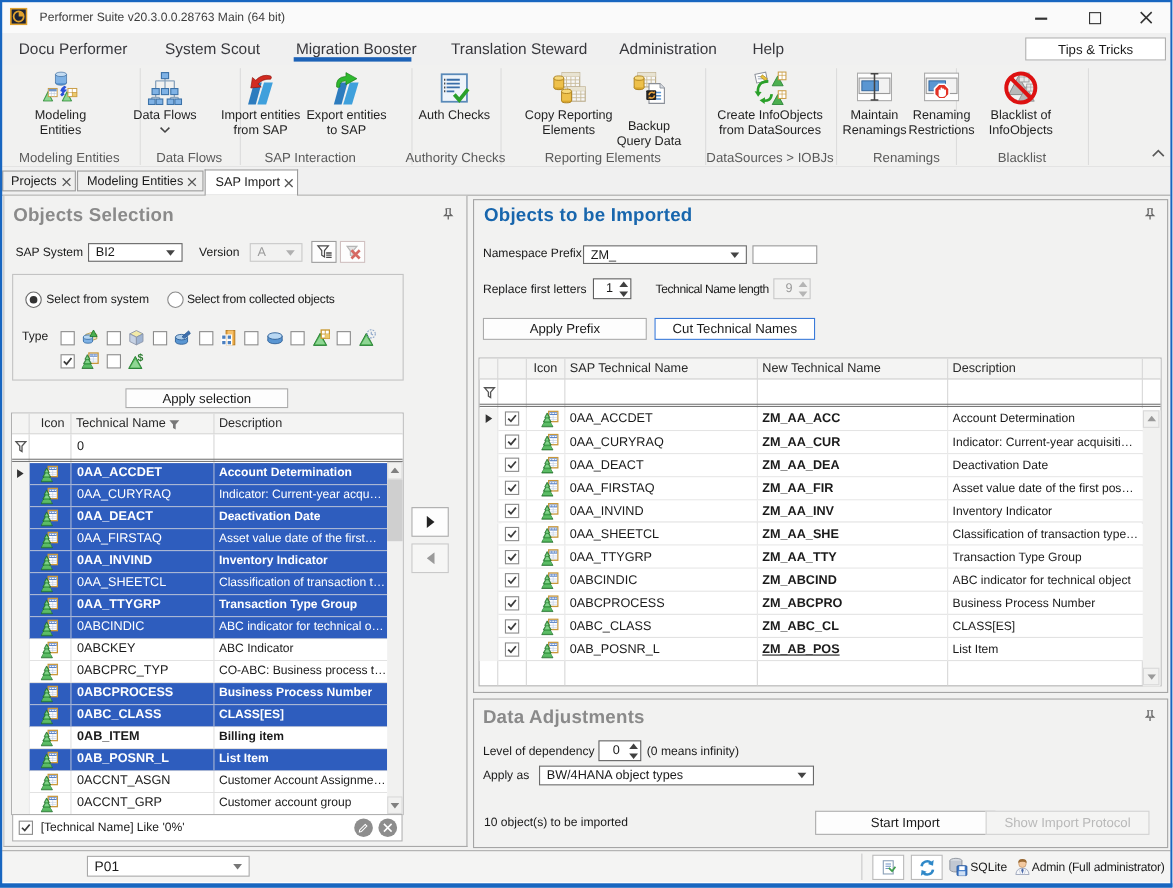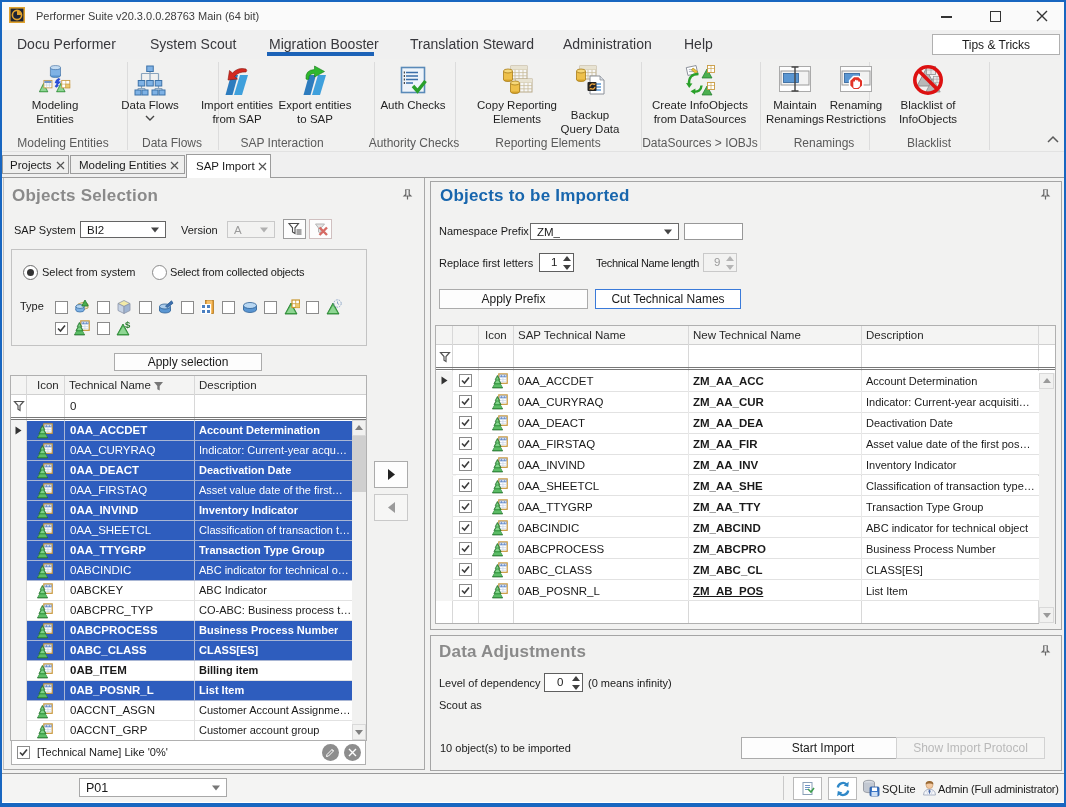--- a/index.html
+++ b/index.html
@@ -831,21 +831,25 @@
       </g>
     </svg>
   <div class="txt lbl" style="left:439px;top:677px;">Level of dependency</div>
   <div class="a" style="left:544px;top:673px;width:39px;height:19px;background:#fff;border:1px solid #5f5f5f;box-sizing:border-box;"></div>
   <div class="txt g115" style="left:557px;top:676px;">0</div>
   <svg class="a" style="left:571px;top:675px;" width="10" height="16" viewBox="0 0 10 16">
       <path d="M1 6 L5 1 L9 6 Z" fill="#404040"></path>
       <path d="M1 10 L5 15 L9 10 Z" fill="#404040"></path>
     </svg>
   <div class="txt lbl" style="left:588px;top:677px;">(0 means infinity)</div>
-  <div class="txt lbl" style="left:439px;top:699px;">Scout as</div>
+  <div class="txt lbl" style="left:439px;top:699px;">Apply as</div>
+  <div class="combo" style="left:490px;top:696px;width:250px;height:18px;border-color:#6a6a6a;">
+      <span class="ct">BW/4HANA object types</span>
+      <span class="darr"></span>
+    </div>
   <div class="txt g11" style="left:440px;top:742px;">10 object(s) to be imported</div>
   <div class="btn" style="left:741px;top:737px;width:164px;height:22px;">Start Import</div>
   <div class="btn" style="left:896px;top:737px;width:149px;height:22px;background:#f4f4f3;border-color:#d2d2d2;color:#b9b9b9;">Show Import Protocol</div>
 
   <div class="a" style="left:2px;top:773px;width:1062px;height:1px;background:#9a9a9a;"></div>
   <div class="a" style="left:2px;top:774px;width:1062px;height:29px;background:#f4f4f3;"></div>
   <div class="txt" style="left:8px;top:782px;font-size:11.5px;margin-top:32px;">Active Project</div>
   <div class="combo" style="left:79px;top:778px;width:148px;height:19px;border-color:#a8a8a8;">
       <span class="ct" style="font-size:12.5px;">P01</span>
       <span class="darr" style="border-top-color:#777;border-left-width:4px;border-right-width:4px;"></span>

